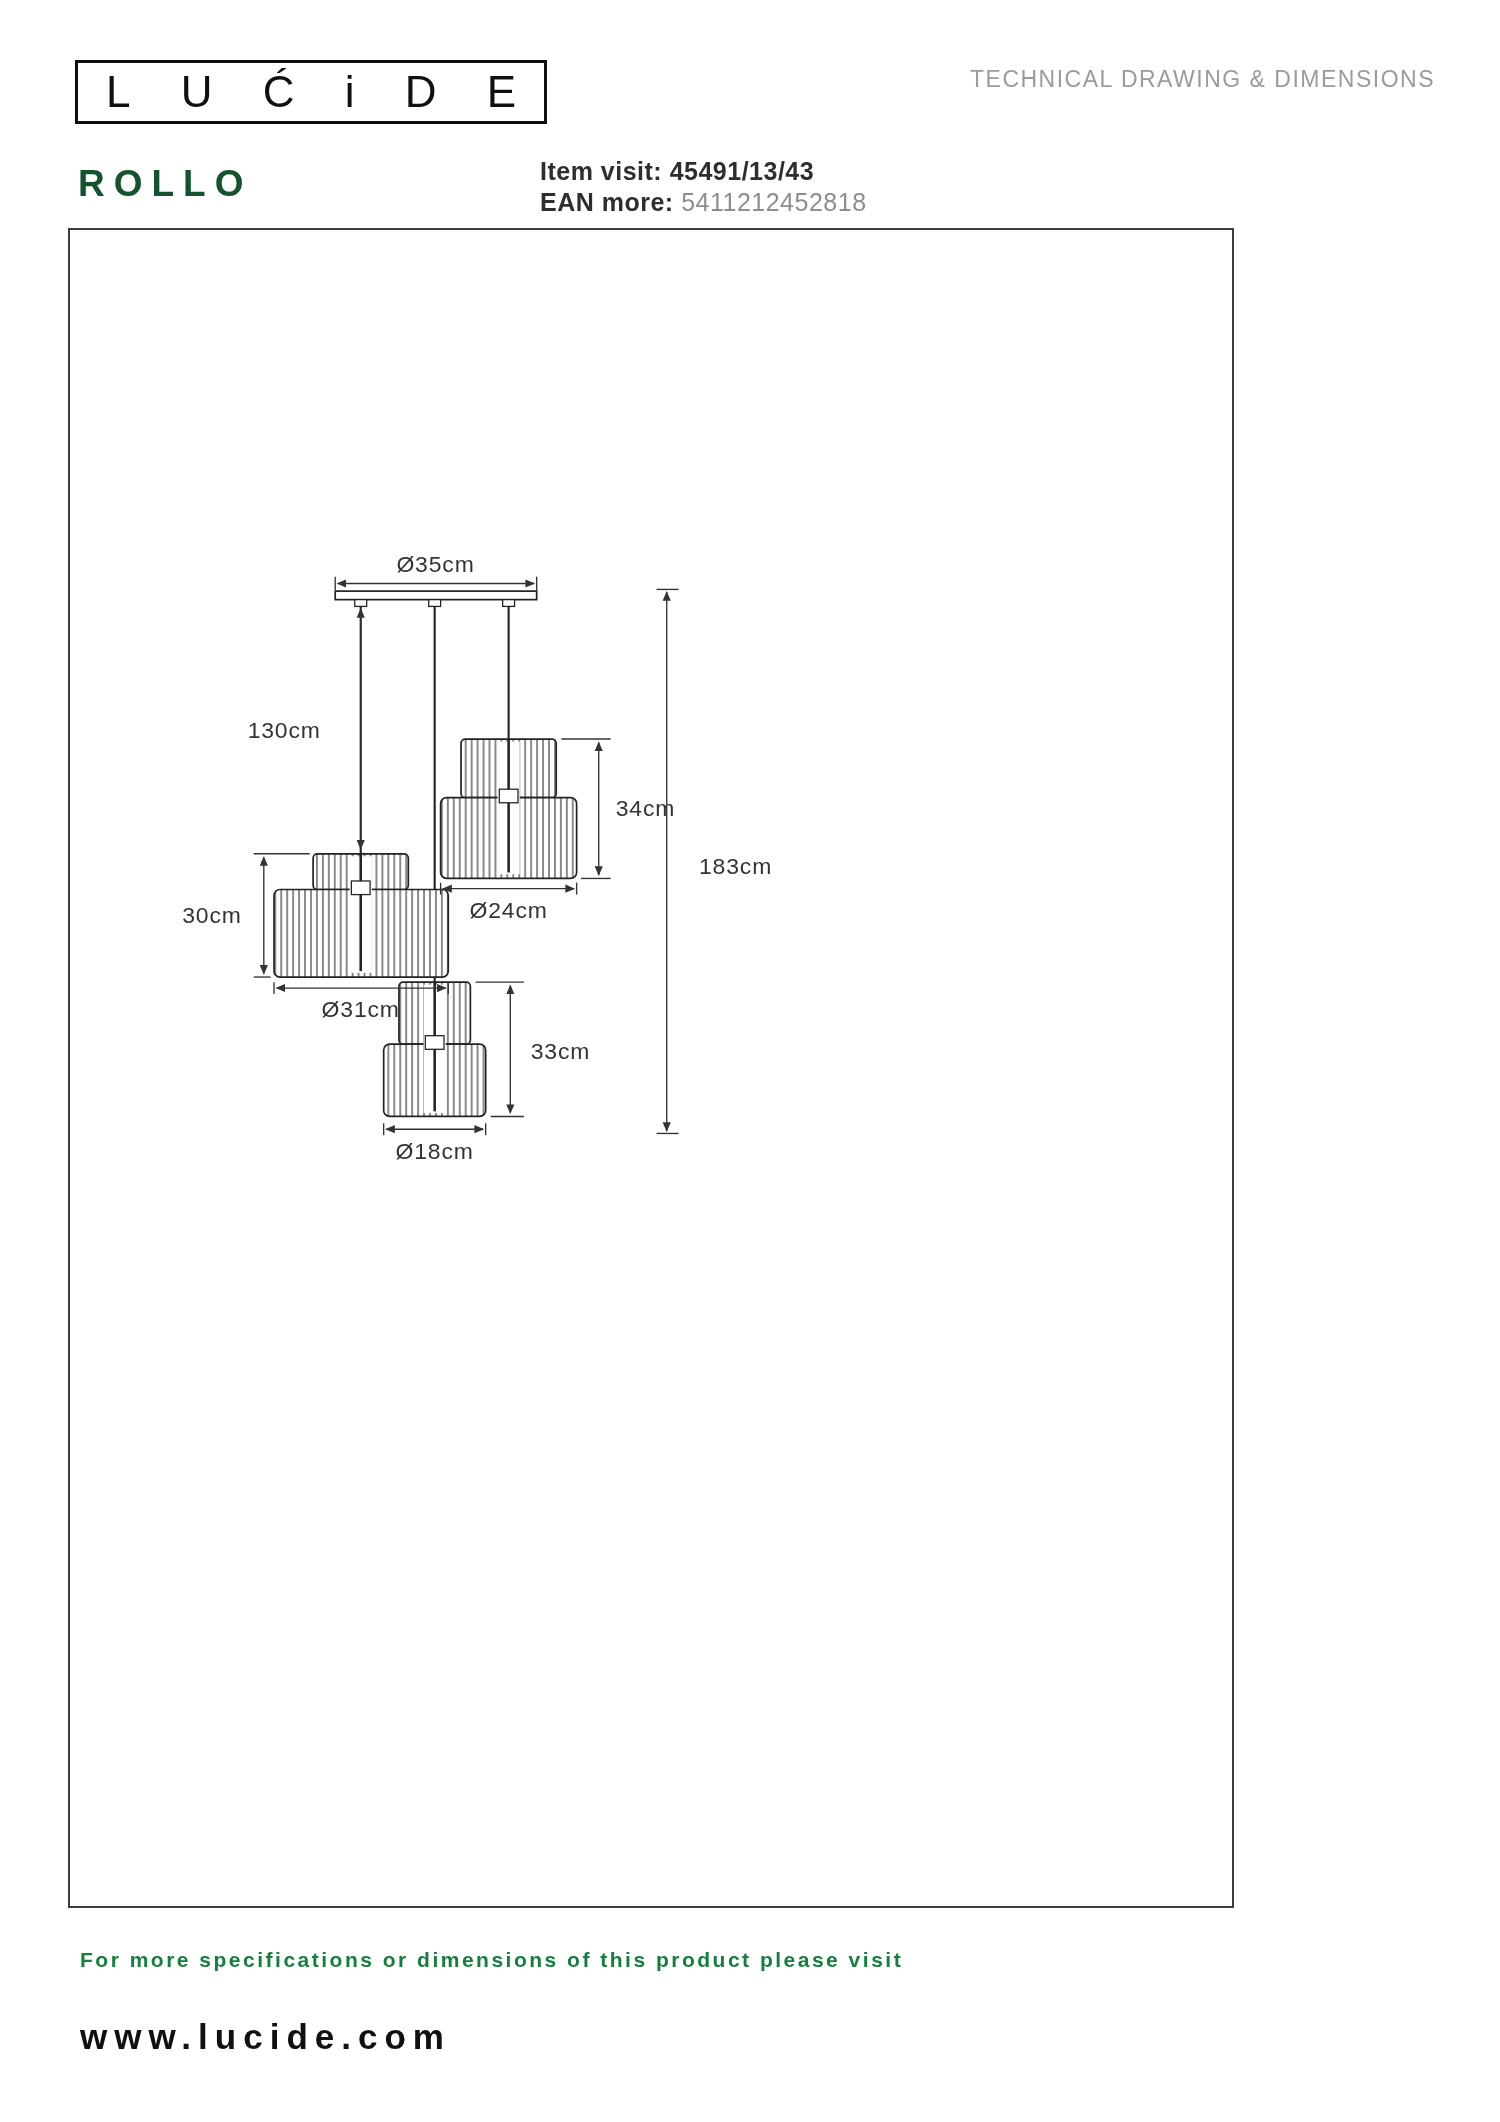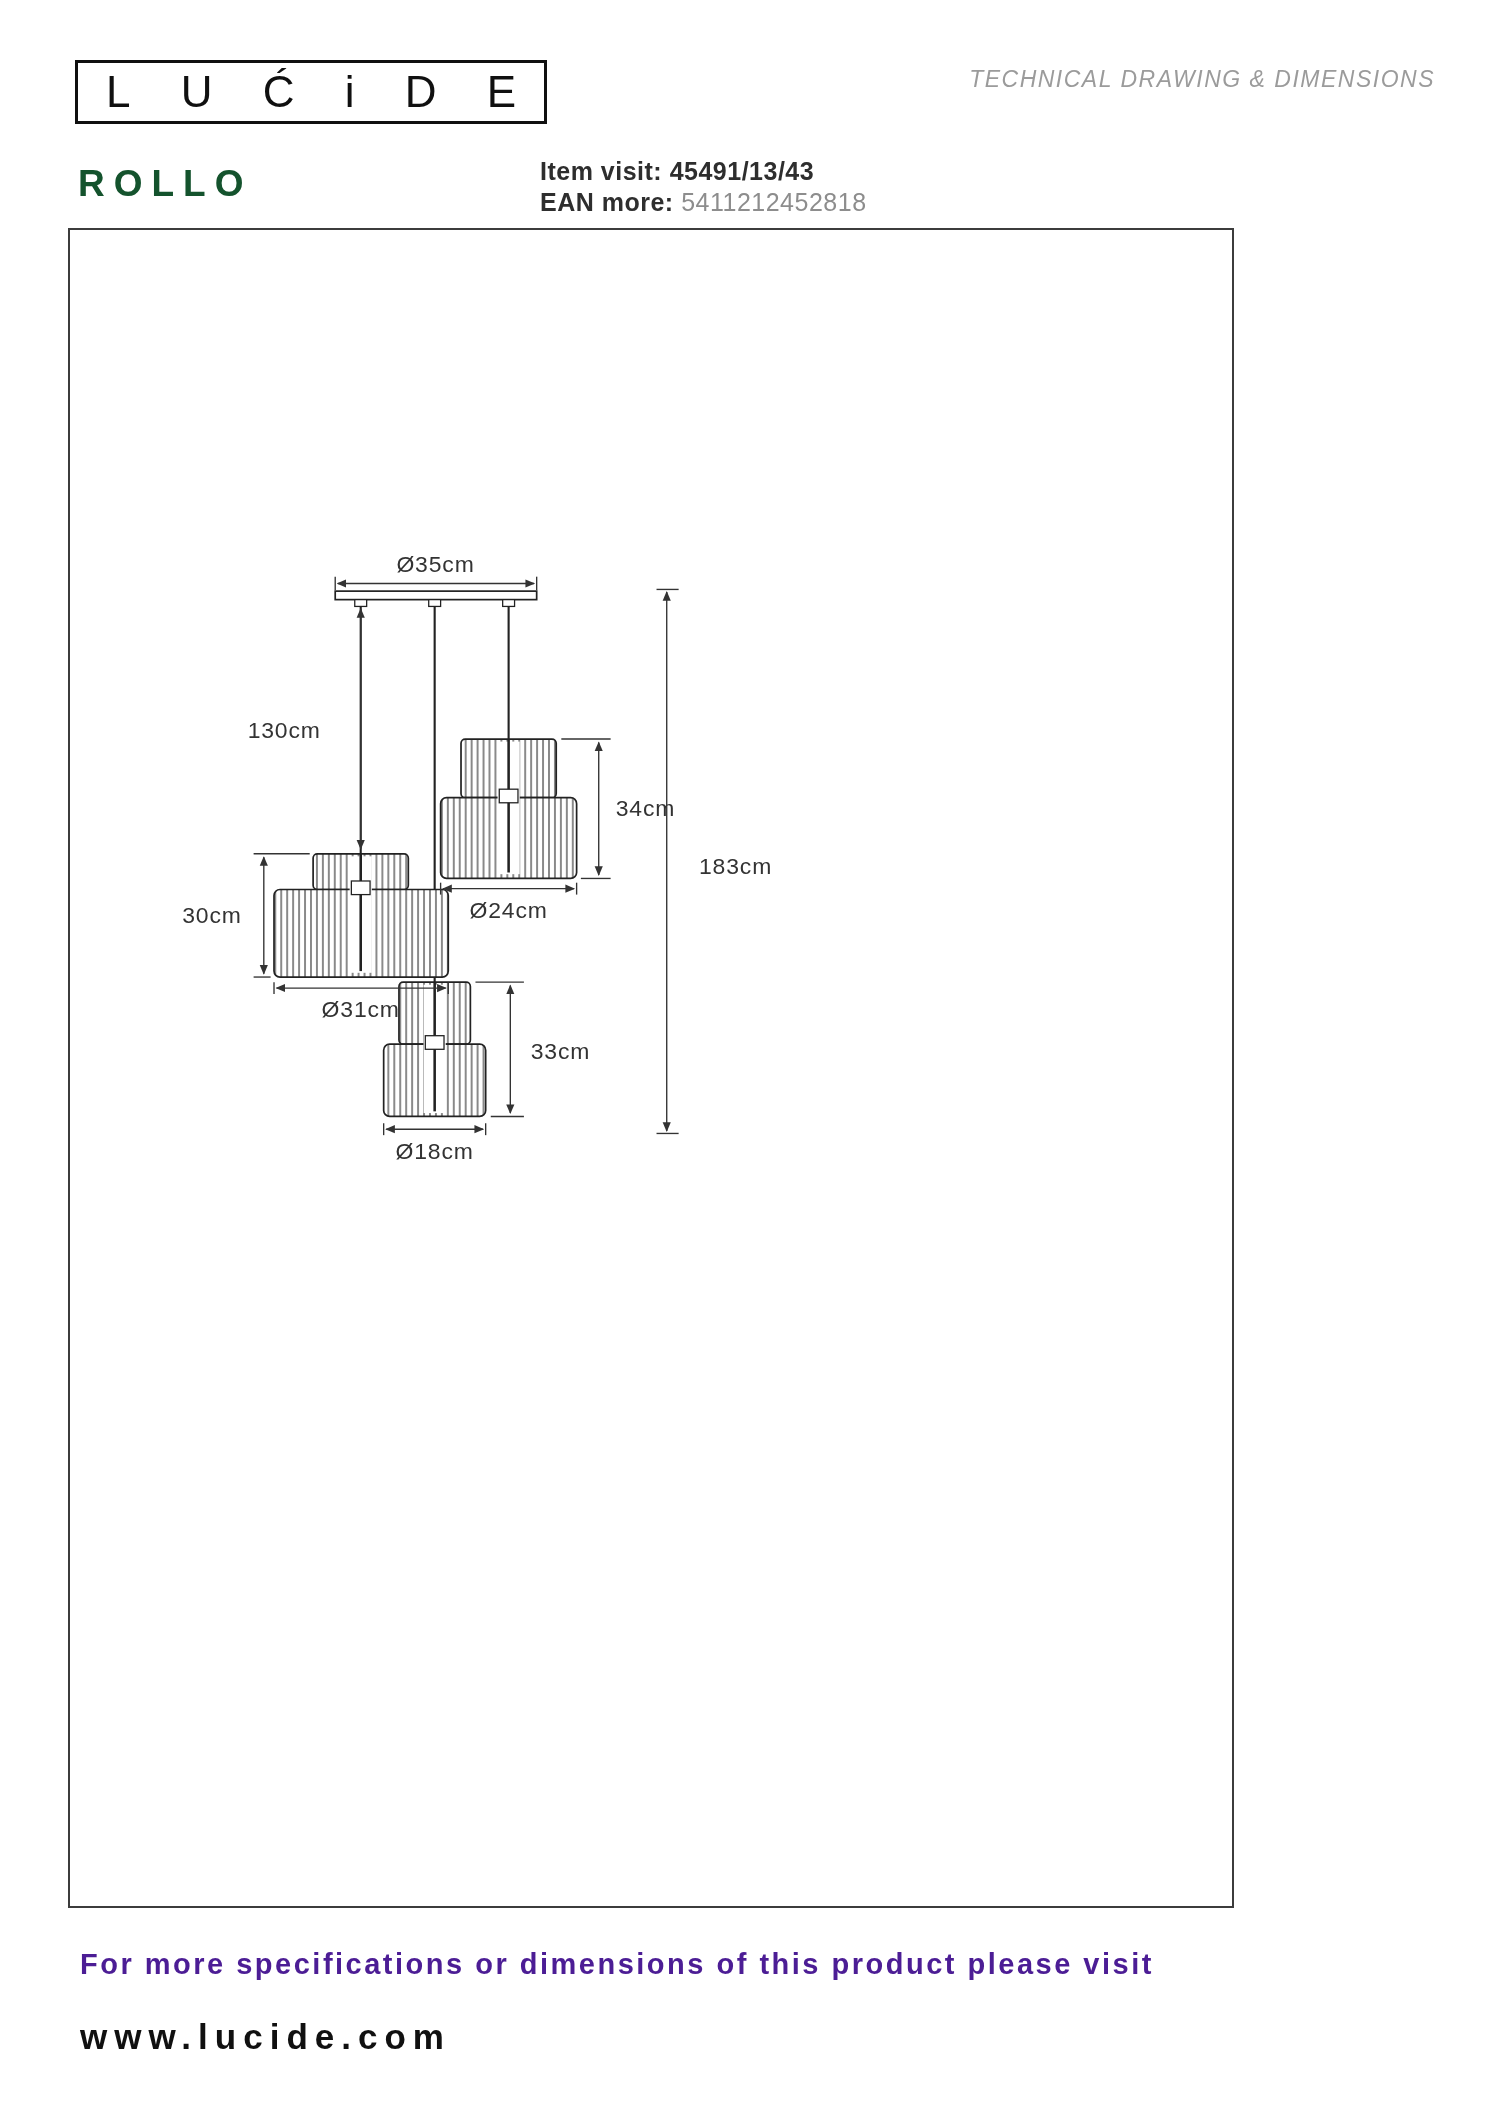--- a/index.html
+++ b/index.html
@@ -10,42 +10,42 @@
   }
   .logo-box {
     position:absolute; left:75px; top:60px; width:410px; height:58px;
     border:3px solid #101010; display:flex; align-items:center;
     justify-content:space-between; padding:0 28px; box-sizing:content-box;
     font-size:44px; font-weight:500; color:#101010; line-height:1;
   }
   .logo-box .ltr { display:block; }
   .doc-type {
     position:absolute; right:65px; top:66px; font-size:23px; color:#9b9b9b;
-    letter-spacing:1.5px; font-weight:400;font-style:italic;
+    letter-spacing:1.5px; font-weight:400;
   }
   .product-name {
     position:absolute; left:78px; top:163px; font-size:37px; font-weight:700;
     letter-spacing:9px; color:#14532d;
   }
   .meta { position:absolute; left:540px; top:156px; font-size:25px; color:#2e2e2e; }
   .meta .row { line-height:31px; letter-spacing:0.5px; white-space:nowrap; }
   .bold { font-weight:700; color:#2e2e2e; }
   .gray { font-weight:400; color:#8d8d8d; }
   .frame {
     position:absolute; left:68px; top:228px; width:1166px; height:1680px;
     border:2px solid #3c3c3c; box-sizing:border-box; background:#fff;
   }
   .frame svg { position:absolute; left:0; top:0; width:100%; height:100%; }
   .dim {
     font-size:27px; fill:#333333; letter-spacing:1px; font-weight:500;
     font-family:"Liberation Sans", sans-serif;
   }
   .footer-note {
-    position:absolute; left:80px; top:1948px; font-size:29px; font-weight:700;
-    letter-spacing:2.5px; color:#4c1d95; white-space:nowrap;
+    position:absolute; left:80px; top:1948px; font-size:21px; font-weight:700;
+    letter-spacing:2.5px; color:#15803d; white-space:nowrap;
   }
   .footer-site {
     position:absolute; left:80px; top:1992px; font-size:35px; font-weight:800;
     letter-spacing:7px; color:#101010; text-decoration:none; display:block;margin-top:25px;
   }
 </style>
 </head>
 <body>
 
 <div class="page">

